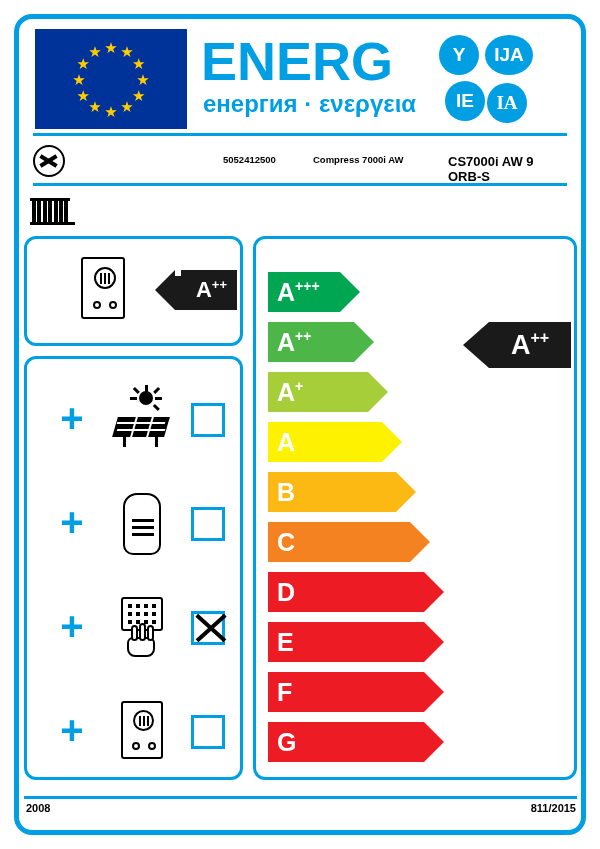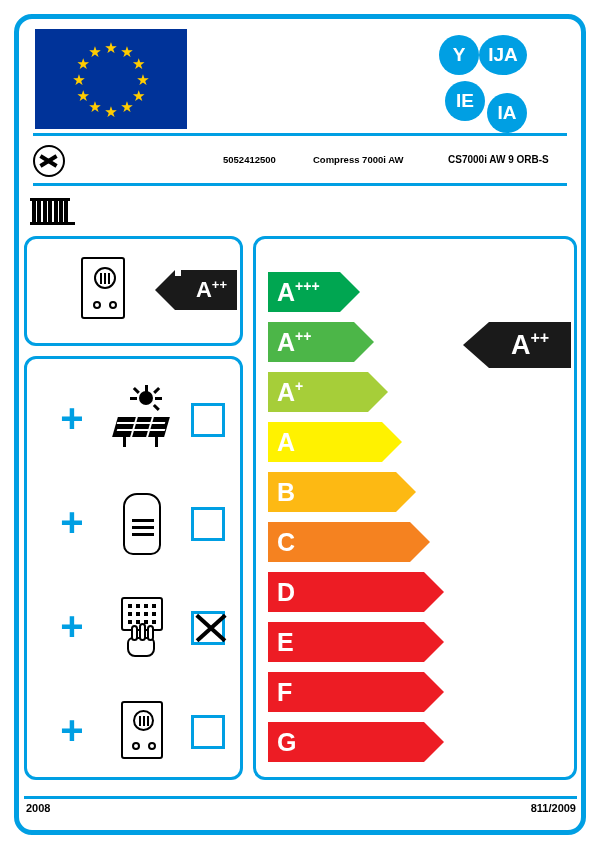--- a/index.html
+++ b/index.html
@@ -78,23 +78,23 @@
     background: #009fe3;
     color: #ffffff;
     font-weight: bold;
     font-size: 19px;
     text-align: center;
     display: flex;
     align-items: center;
     justify-content: center;
   }
   .pill.p1 { left: 2px;  top: 0px;  width: 40px; height: 40px; }
-  .pill.p2 { left: 42px; top: 0px;  width: 48px; height: 40px; }
+  .pill.p2 { left: 48px; top: 0px;  width: 48px; height: 40px; }
   .pill.p3 { left: 8px;  top: 46px; width: 40px; height: 40px; }
-  .pill.p4 { left: 50px; top: 58px; width: 40px; height: 40px; }
+  .pill.p4 { left: 50px; top: 48px; width: 40px; height: 40px; font-family: Liberation Serif, serif; }
 
   .header-rule {
     position: absolute;
     left: 33px; top: 133px;
     width: 534px; height: 3px;
     background: #009fe3;
   }
 
   
   .brand-row {
@@ -143,21 +143,21 @@
   .model-name {
     position: absolute;
     left: 280px; top: 14px;
     font-size: 9.5px;
     font-weight: bold;
     color: #000;
   }
   .model-variant {
     position: absolute;
     left: 415px; top: 14px;
-    font-size: 10px;
+    font-size: 13px;
     font-weight: bold;
     color: #000;
   }
   .brand-rule {
     position: absolute;
     left: 33px; top: 183px;
     width: 534px; height: 2.5px;
     background: #009fe3;
   }
 
@@ -393,20 +393,24 @@
         <div class="star" style="left: 96.2128px; top: 58.5px;">★</div>
         <div class="star" style="left: 84.5px; top: 70.2128px;">★</div>
         <div class="star" style="left: 68.5px; top: 74.5px;">★</div>
         <div class="star" style="left: 52.5px; top: 70.2128px;">★</div>
         <div class="star" style="left: 40.7872px; top: 58.5px;">★</div>
         <div class="star" style="left: 36.5px; top: 42.5px;">★</div>
         <div class="star" style="left: 40.7872px; top: 26.5px;">★</div>
         <div class="star" style="left: 52.5px; top: 14.7872px;">★</div>
       </div>
 
+    <div class="energ-block">
+      <div class="energ-word">ENERG</div>
+      <div class="energ-sub">енергия · ενεργεια</div>
+    </div>
 
     <div class="lang-pills">
       <div class="pill p1">Y</div>
       <div class="pill p2">IJA</div>
       <div class="pill p3">IE</div>
       <div class="pill p4">IA</div>
     </div>
   </div>
   <div class="header-rule"></div>
 
@@ -560,14 +564,14 @@
       </div>
     </div>
 
   <div class="result-arrow">
     <span>A</span>
       <span class="sup">++</span>
   </div>
 
   <div class="footer-rule"></div>
   <div class="footer-year">2008</div>
-  <div class="footer-reg">811/2009</div>
+  <div class="footer-reg">811/2015</div>
 </div>
 
 </body></html>

